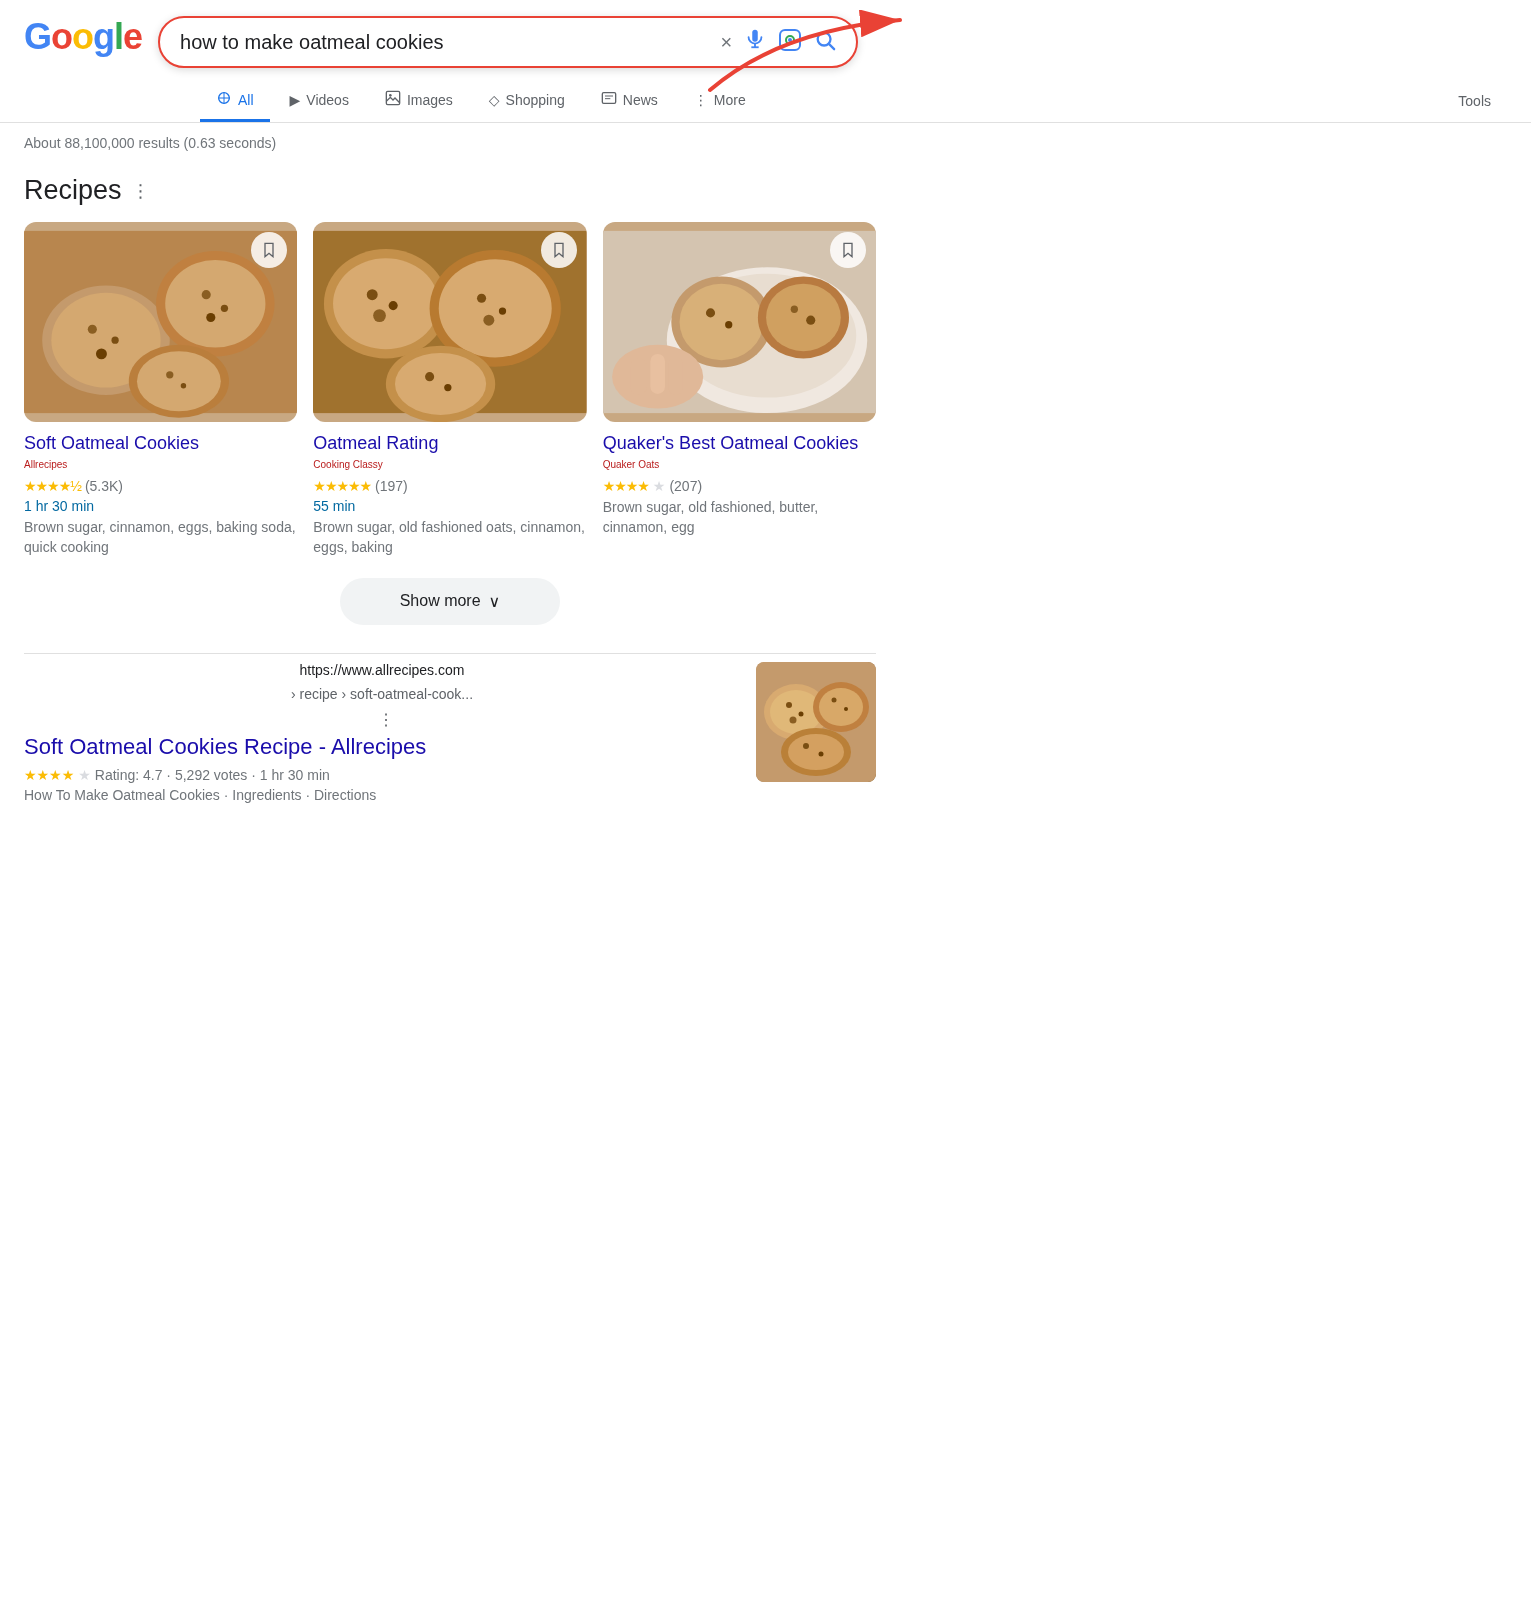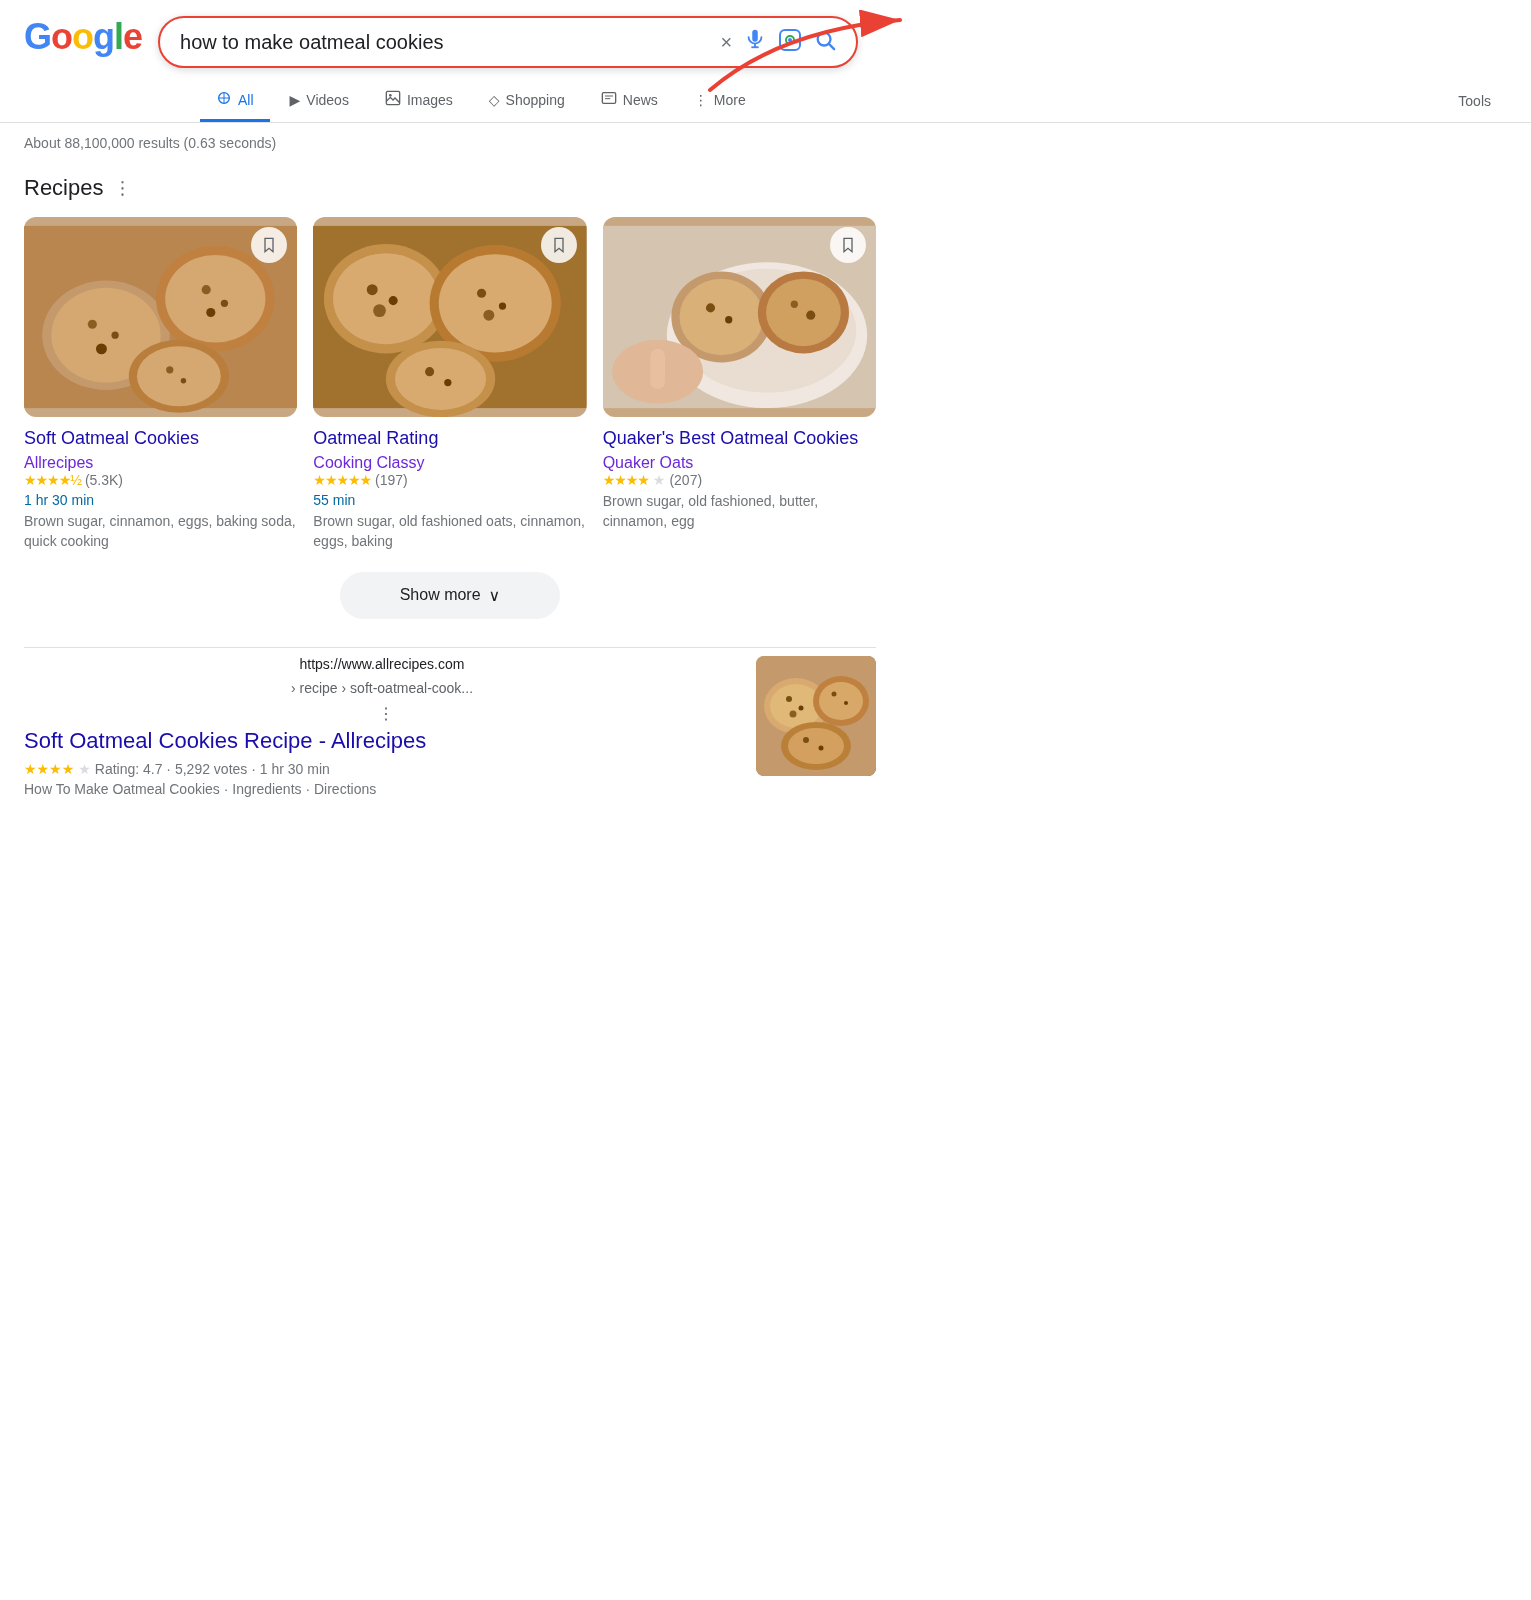--- a/index.html
+++ b/index.html
@@ -125,21 +125,21 @@
     
     .recipes-header {
       display: flex;
       align-items: center;
       gap: 10px;
       margin-bottom: 16px;
       margin-top: 8px;
     }
 
     .recipes-title {
-      font-size: 22px;
+      font-size: 27px;
       font-weight: normal;
       color: #202124;
     }
 
     .recipes-more-icon {
       color: #5f6368;
       font-size: 18px;
       cursor: pointer;
     }
 
@@ -191,23 +191,23 @@
       font-size: 18px;
       color: #1a0dab;
       text-decoration: none;
       font-weight: normal;
       line-height: 1.3;
       display: block;
       margin-bottom: 4px;
     }
 
     .recipe-source {
-      font-size: 16px;
-      color: #6d28d9;
-      margin-bottom: 0;
+      font-size: 10px;
+      color: #b91c1c;
+      margin-bottom: 8px;
     }
 
     .recipe-rating {
       display: flex;
       align-items: center;
       gap: 4px;
       font-size: 14px;
       margin-bottom: 4px;
     }
 

